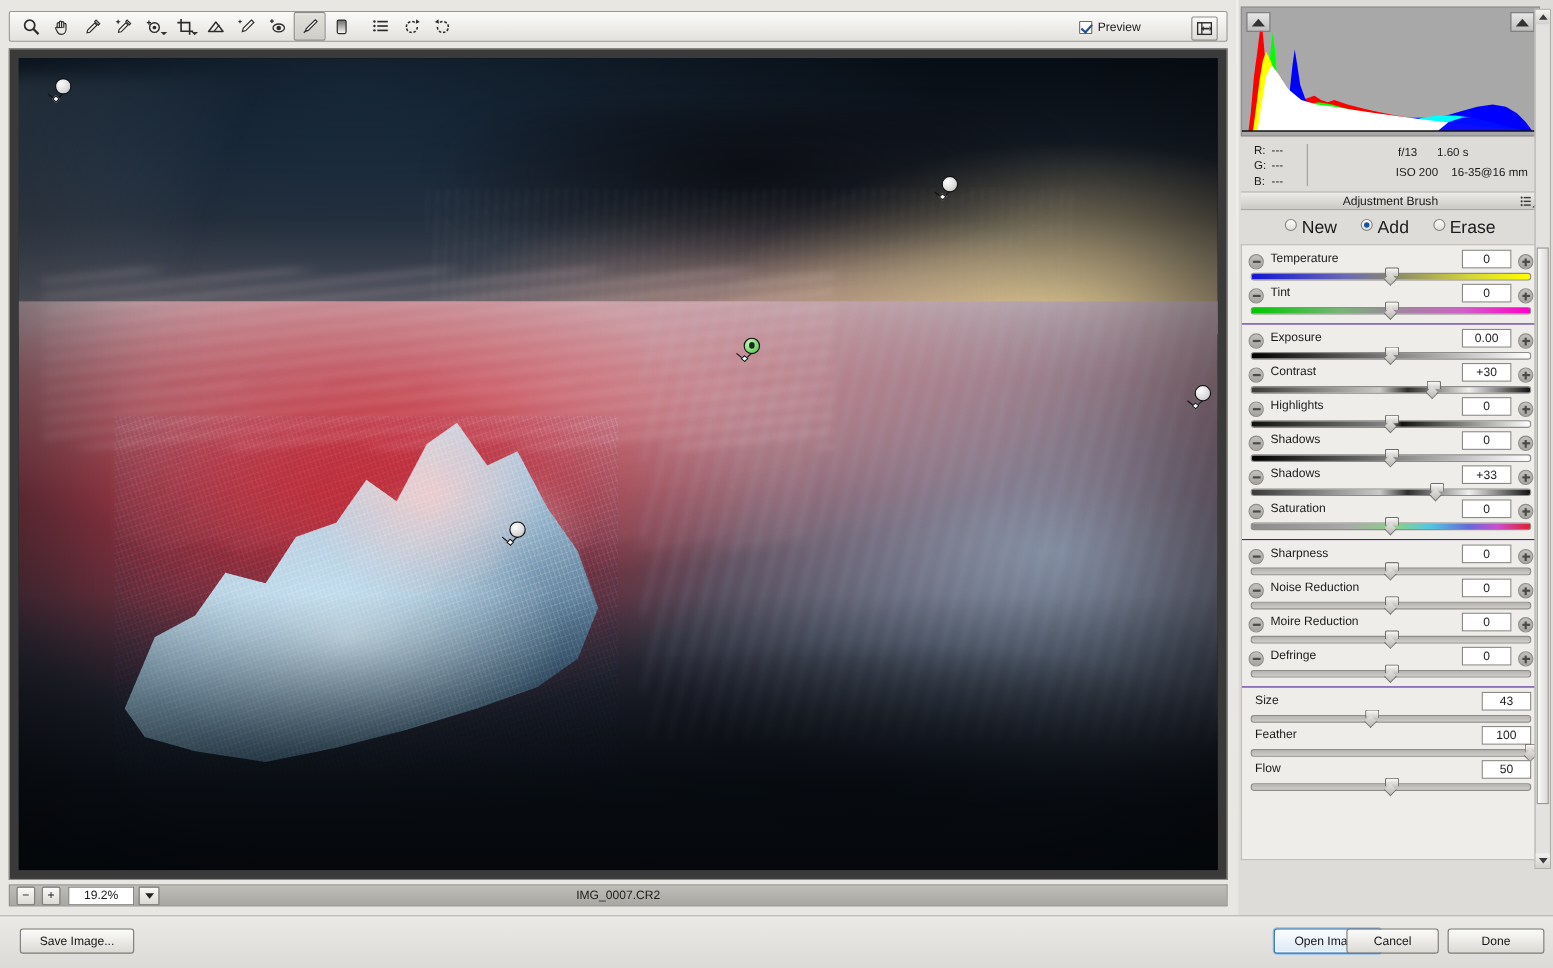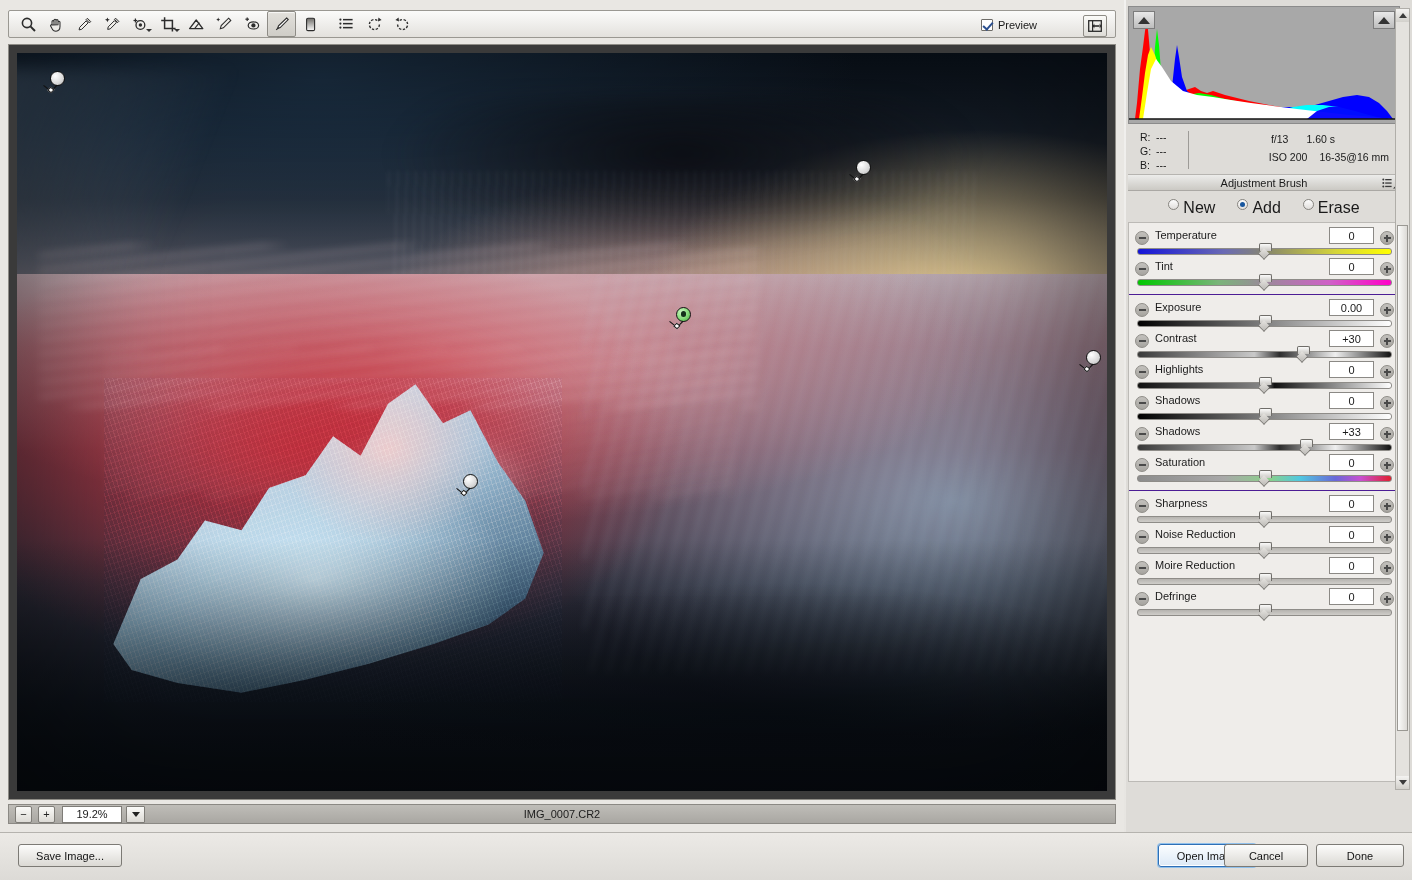--- a/index.html
+++ b/index.html
@@ -856,20 +856,40 @@
             </div>
             <div class="plus">
               <i></i>
             </div>
             <div class="slabel">Defringe</div>
             <div class="sval">0</div>
             <div class="track plain"></div>
             <div class="thumb" style="left:calc(8px + 50% - 8px)"></div>
           </div>
         </div>
+        <div class="grp">
+          <div class="brow">
+            <div class="slabel">Size</div>
+            <div class="sval">43</div>
+            <div class="track plain"></div>
+            <div class="thumb" style="left:calc(8px + 43% - 7.3100000000000005px)"></div>
+          </div>
+          <div class="brow">
+            <div class="slabel">Feather</div>
+            <div class="sval">100</div>
+            <div class="track plain"></div>
+            <div class="thumb" style="left:calc(8px + 100% - 17px)"></div>
+          </div>
+          <div class="brow">
+            <div class="slabel">Flow</div>
+            <div class="sval">50</div>
+            <div class="track plain"></div>
+            <div class="thumb" style="left:calc(8px + 50% - 8.5px)"></div>
+          </div>
+        </div>
       </div>
 
 
     <div id="vscroll">
       <div class="sc-arrow up">
           <i></i>
         </div>
       <div id="sc-thumb"></div>
       <div class="sc-arrow dn">
           <i></i>

